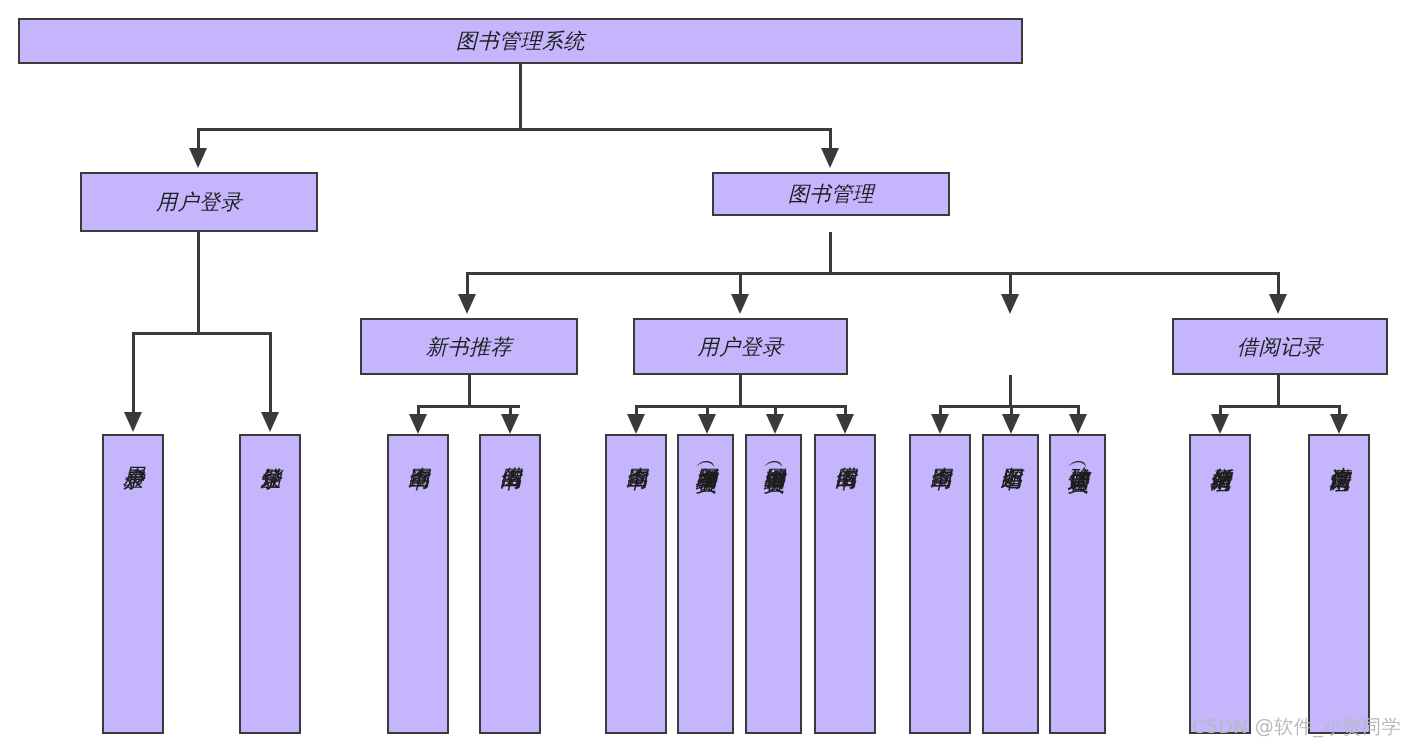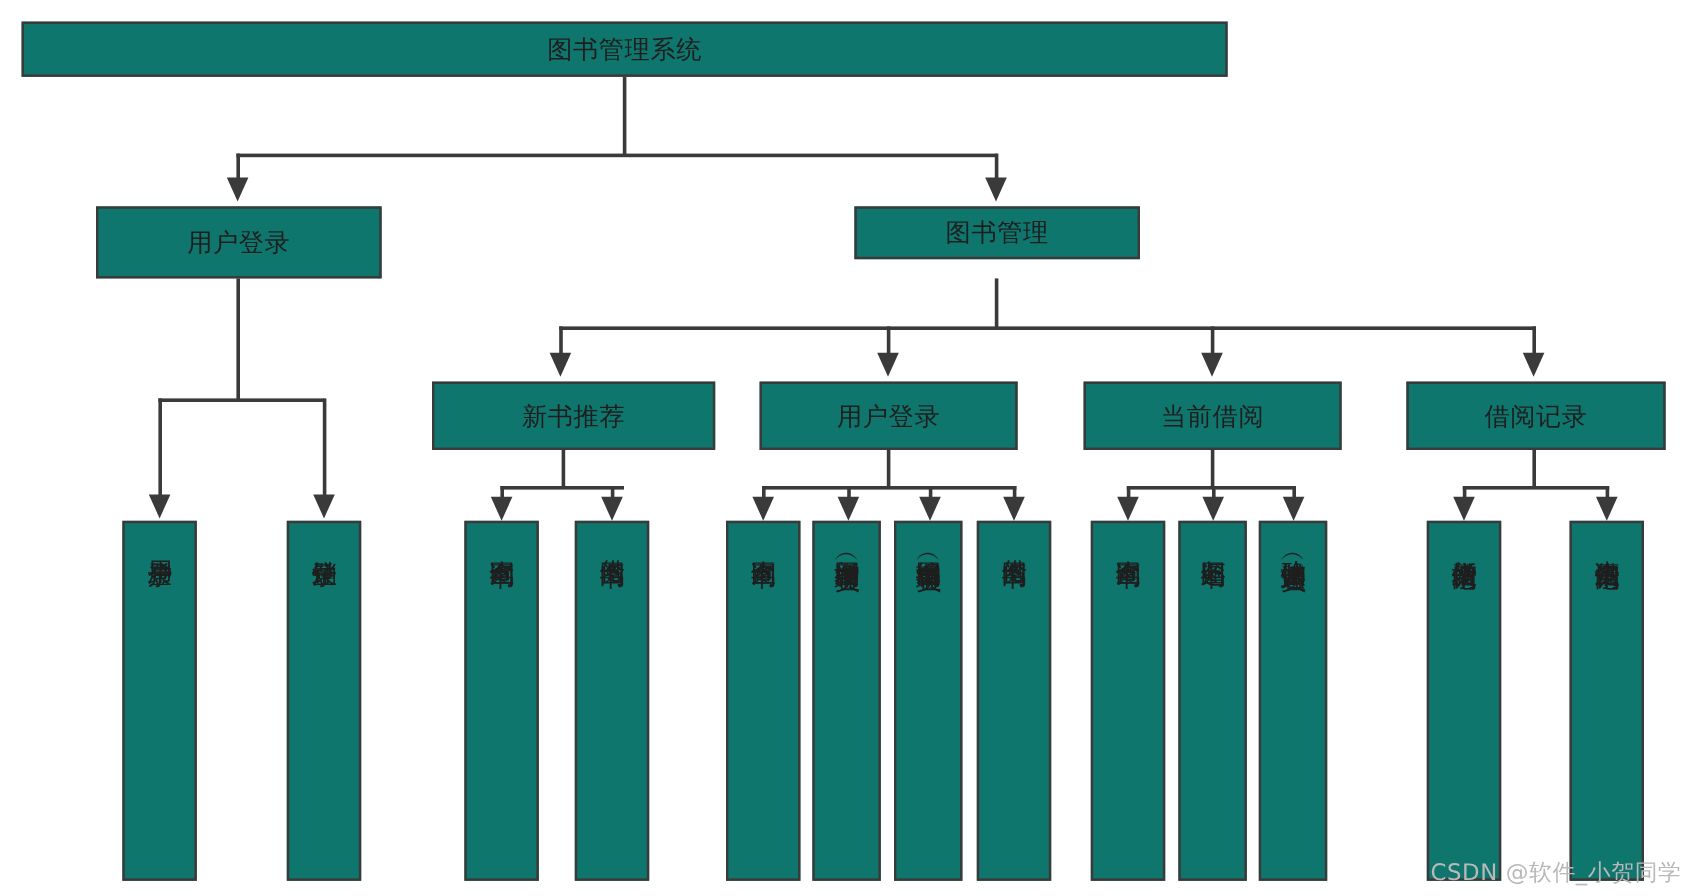--- a/index.html
+++ b/index.html
@@ -15,26 +15,27 @@
     position: relative;
     width: 1405px;
     height: 747px;
     background: #ffffff;
     overflow: hidden;
   }
   
   .node {
     position: absolute;
     box-sizing: border-box;
-    background: #0f766e;
+    background: #c4b5fd;
     border: 2px solid #3a3a3a;
     display: flex;
     align-items: center;
     justify-content: center;
     color: #1e1e1e;
+    font-style: italic;
   }
   .node.horiz {
     font-size: 21px;
     letter-spacing: 0.5px;
   }
   .node.vert {
     align-items: flex-start;
     justify-content: center;
     padding-top: 14px;
   }
@@ -109,28 +110,25 @@
   <div class="hline" style="left:466px; top:272px; width:814px;"></div>
   <div class="vline" style="left:466px; top:272px; height:24px;"></div>
   <div class="arrow" style="left:458px; top:294px;"></div>
   <div class="vline" style="left:739px; top:272px; height:24px;"></div>
   <div class="arrow" style="left:731px; top:294px;"></div>
   <div class="vline" style="left:1009px; top:272px; height:24px;"></div>
   <div class="arrow" style="left:1001px; top:294px;"></div>
   <div class="vline" style="left:1277px; top:272px; height:24px;"></div>
   <div class="arrow" style="left:1269px; top:294px;"></div>
 
-  <div class="node horiz" style="left:360px; top:318px; width:236px; height:57px;">
+  <div class="node horiz" style="left:360px; top:318px; width:218px; height:57px;">
     <span>新书推荐</span>
   </div>
   <div class="node horiz" style="left:633px; top:318px; width:215px; height:57px;">
     <span>用户登录</span>
-  </div>
-  <div class="node horiz" style="left:903px; top:318px; width:215px; height:57px;">
-    <span>当前借阅</span>
   </div>
   <div class="node horiz" style="left:1172px; top:318px; width:216px; height:57px;">
     <span>借阅记录</span>
   </div>
 
   <div class="vline" style="left:468px; top:375px; height:32px;"></div>
   <div class="hline" style="left:417px; top:405px; width:103px;"></div>
   <div class="vline" style="left:417px; top:405px; height:11px;"></div>
   <div class="arrow" style="left:409px; top:414px;"></div>
   <div class="vline" style="left:509px; top:405px; height:11px;"></div>

